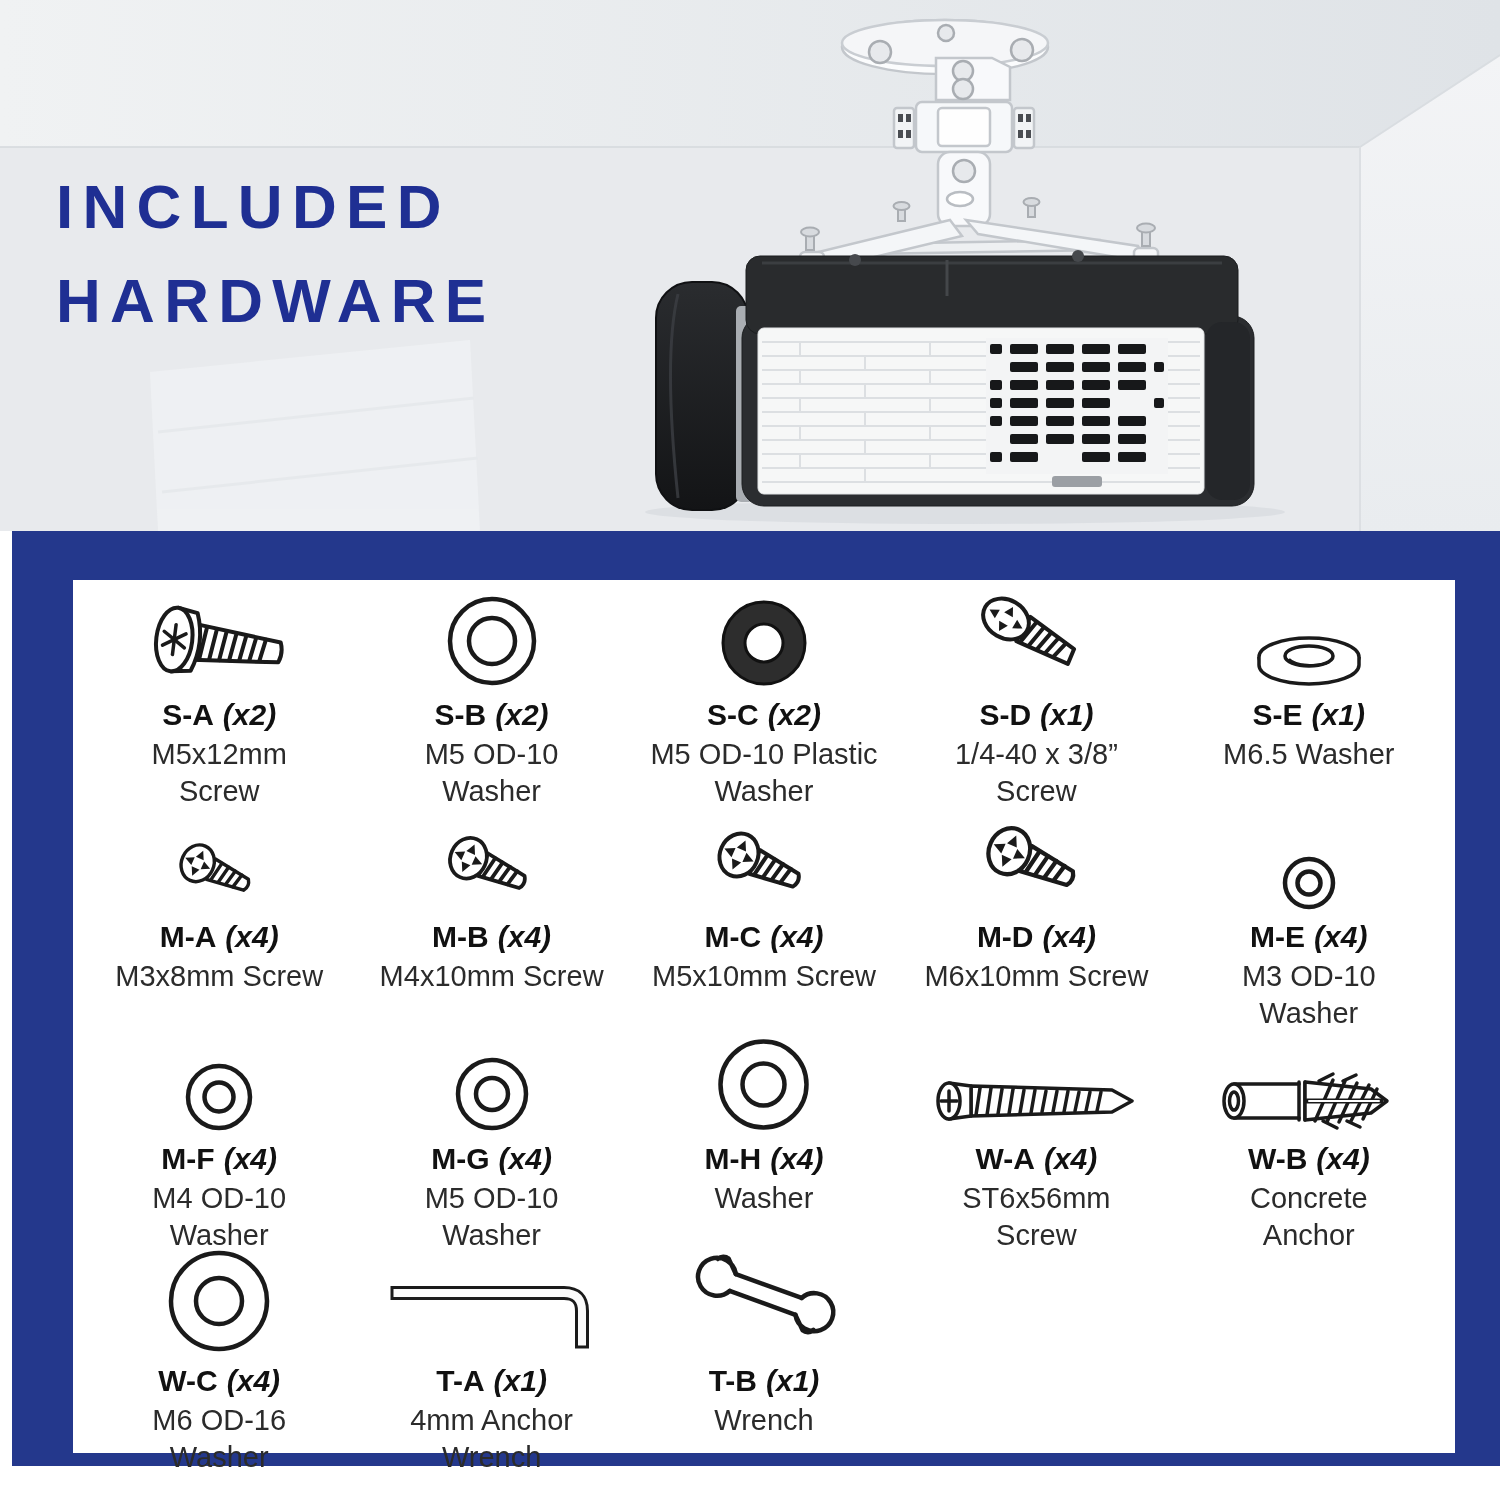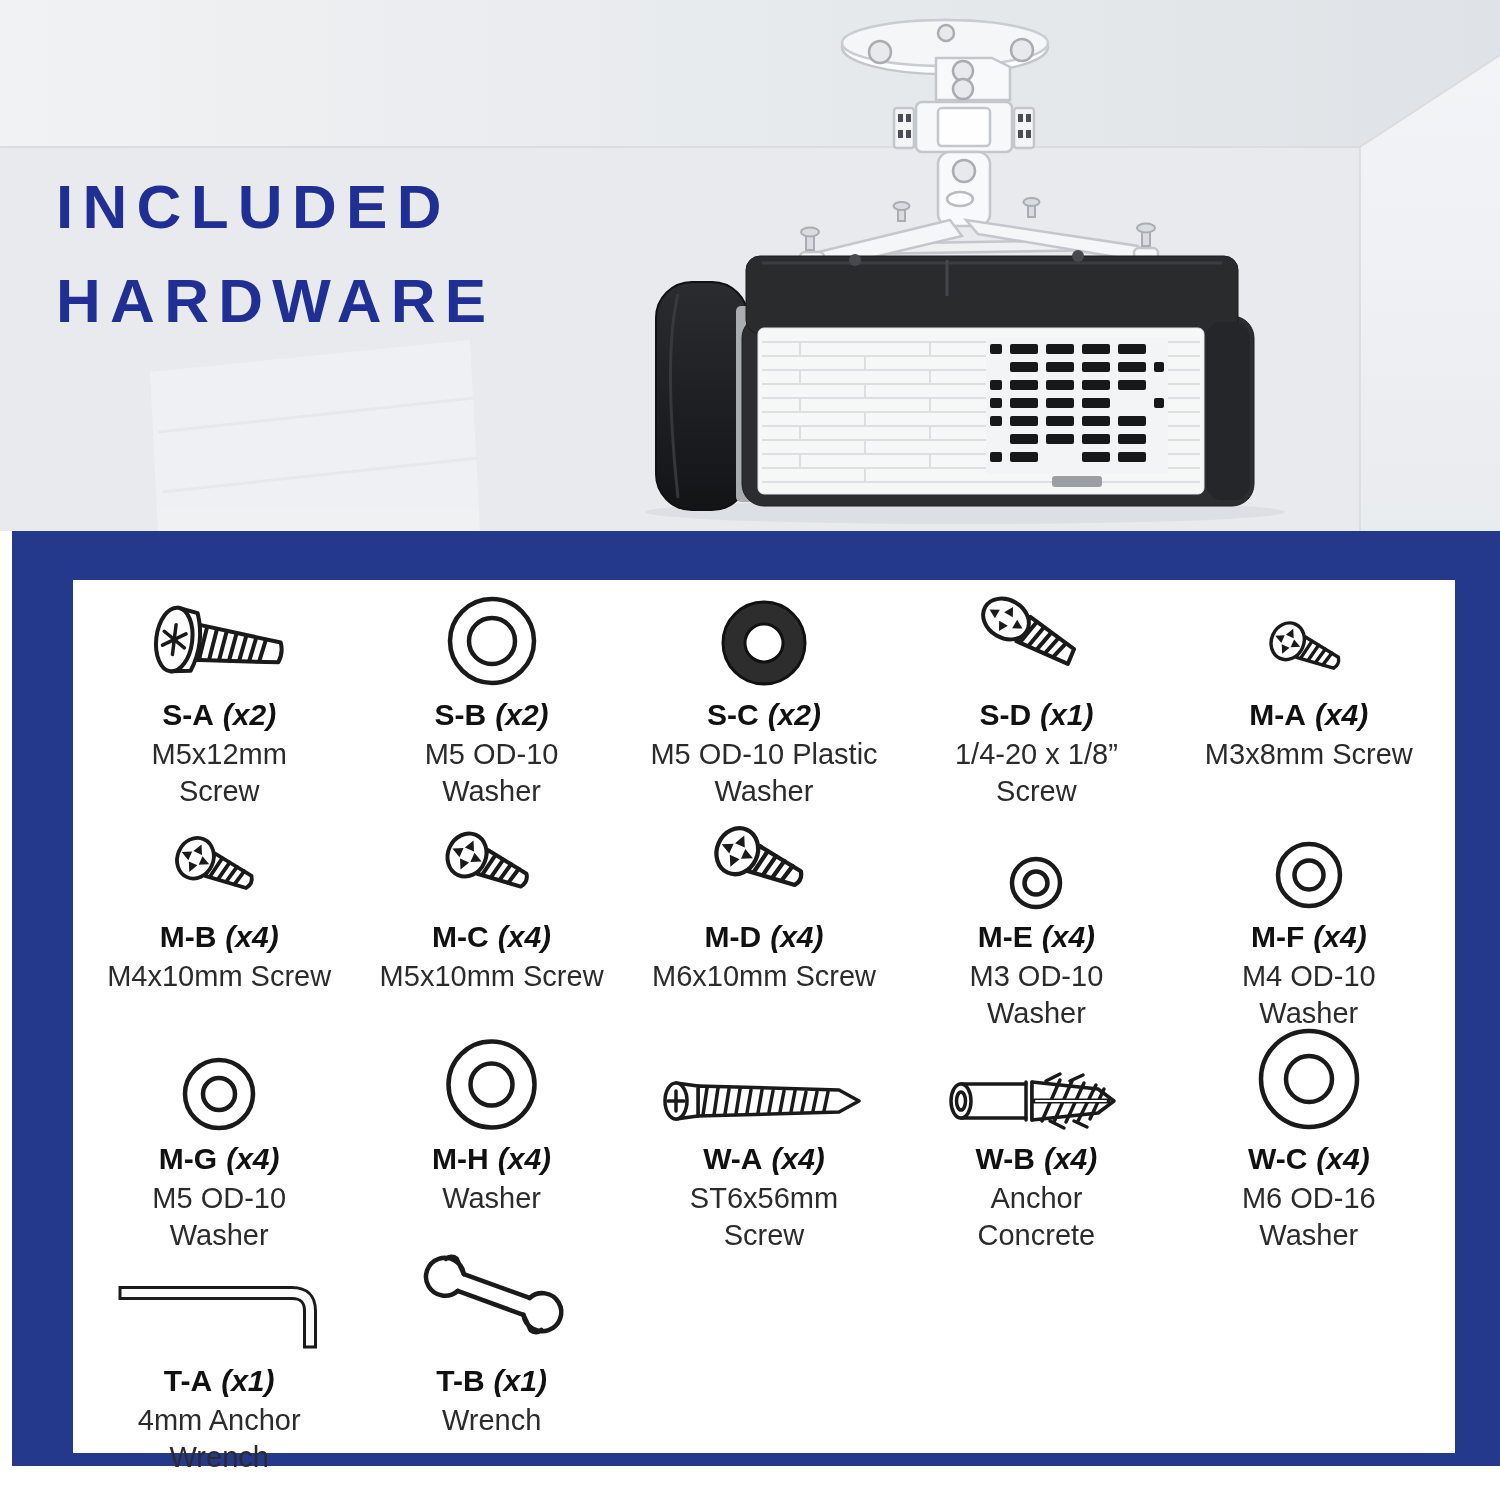--- a/index.html
+++ b/index.html
@@ -253,22 +253,36 @@
                   <line x1="65" y1="14.5" x2="61" y2="37.5"></line>
                   <line x1="74" y1="15.5" x2="70" y2="36.5"></line>
                   <line x1="83" y1="16.5" x2="79" y2="35.5"></line>
                   <line x1="92" y1="17.5" x2="88" y2="34.5"></line>
                   <ellipse cx="28" cy="26" rx="24" ry="19"></ellipse>
                   <path d="M28,12 l5,9 h-10 z M28,40 l5,-9 h-10 z M9,26 l9,-5 v10 z M47,26 l-9,-5 v10 z" fill="#1a1a1a" stroke="none"></path>
                 </g>
               </svg>
             </div>
             <div class="code"><span class="code-label">S-D</span><span class="code-count">(x1)</span></div>
-            <div class="desc">1/4-20 x 1/8”</div>
+            <div class="desc">1/4-40 x 3/8”</div>
             <div class="desc">Screw</div>
+          </div>
+          <div class="cell">
+            <div class="icon-box">
+              <svg width="112" height="58" viewBox="0 0 112 58">
+                <g fill="#fff" stroke="#1a1a1a" stroke-width="3.5">
+                  <ellipse cx="56" cy="26" rx="50" ry="19"></ellipse>
+                  <path d="M6,26 v8 a50,19 0 0 0 100,0 v-8" fill="#fff"></path>
+                  <ellipse cx="56" cy="25" rx="24" ry="10"></ellipse>
+                  <path d="M36,28 a24,10 0 0 0 40,3" fill="none" stroke-width="2.5"></path>
+                </g>
+              </svg>
+            </div>
+            <div class="code"><span class="code-label">S-E</span><span class="code-count">(x1)</span></div>
+            <div class="desc">M6.5 Washer</div>
           </div>
           <div class="cell">
             <div class="icon-box">
               <svg width="94" height="75" viewBox="0 0 110 88">
                 <g transform="translate(8,6) rotate(24 22 26)" fill="#fff" stroke="#1a1a1a" stroke-width="4" stroke-linecap="round" stroke-linejoin="round">
                   <path d="M39,13 L84,19 Q89,26 84,33 L39,39 Z"></path>
                   <line x1="48" y1="14.5" x2="44" y2="37.5"></line>
                   <line x1="57" y1="15.5" x2="53" y2="36.5"></line>
                   <line x1="66" y1="16.5" x2="62" y2="35.5"></line>
                   <line x1="75" y1="17.5" x2="71" y2="34.5"></line>
@@ -418,22 +432,22 @@
                   <line x1="132" y1="52" x2="150" y2="16"></line>
                   <line x1="144" y1="50" x2="158" y2="20"></line>
                   <path d="M100,12 l14,-7 M124,12 l13,-6" fill="none"></path>
                   <path d="M104,52 l14,7 M128,52 l13,6" fill="none"></path>
                   <line x1="88" y1="32" x2="162" y2="32" stroke-width="5"></line>
                   <line x1="90" y1="32" x2="160" y2="32" stroke="#fff" stroke-width="2"></line>
                 </g>
               </svg>
             </div>
             <div class="code"><span class="code-label">W-B</span><span class="code-count">(x4)</span></div>
+            <div class="desc">Concrete</div>
             <div class="desc">Anchor</div>
-            <div class="desc">Concrete</div>
           </div>
           <div class="cell">
             <div class="icon-box">
               <svg width="108" height="108" viewBox="0 0 108 108">
                 <circle cx="54" cy="54" r="48" fill="#fff" stroke="#1a1a1a" stroke-width="4.5"></circle>
                 <circle cx="54" cy="54" r="23" fill="#fff" stroke="#1a1a1a" stroke-width="4.5"></circle>
               </svg>
             </div>
             <div class="code"><span class="code-label">W-C</span><span class="code-count">(x4)</span></div>
             <div class="desc">M6 OD-16</div>

